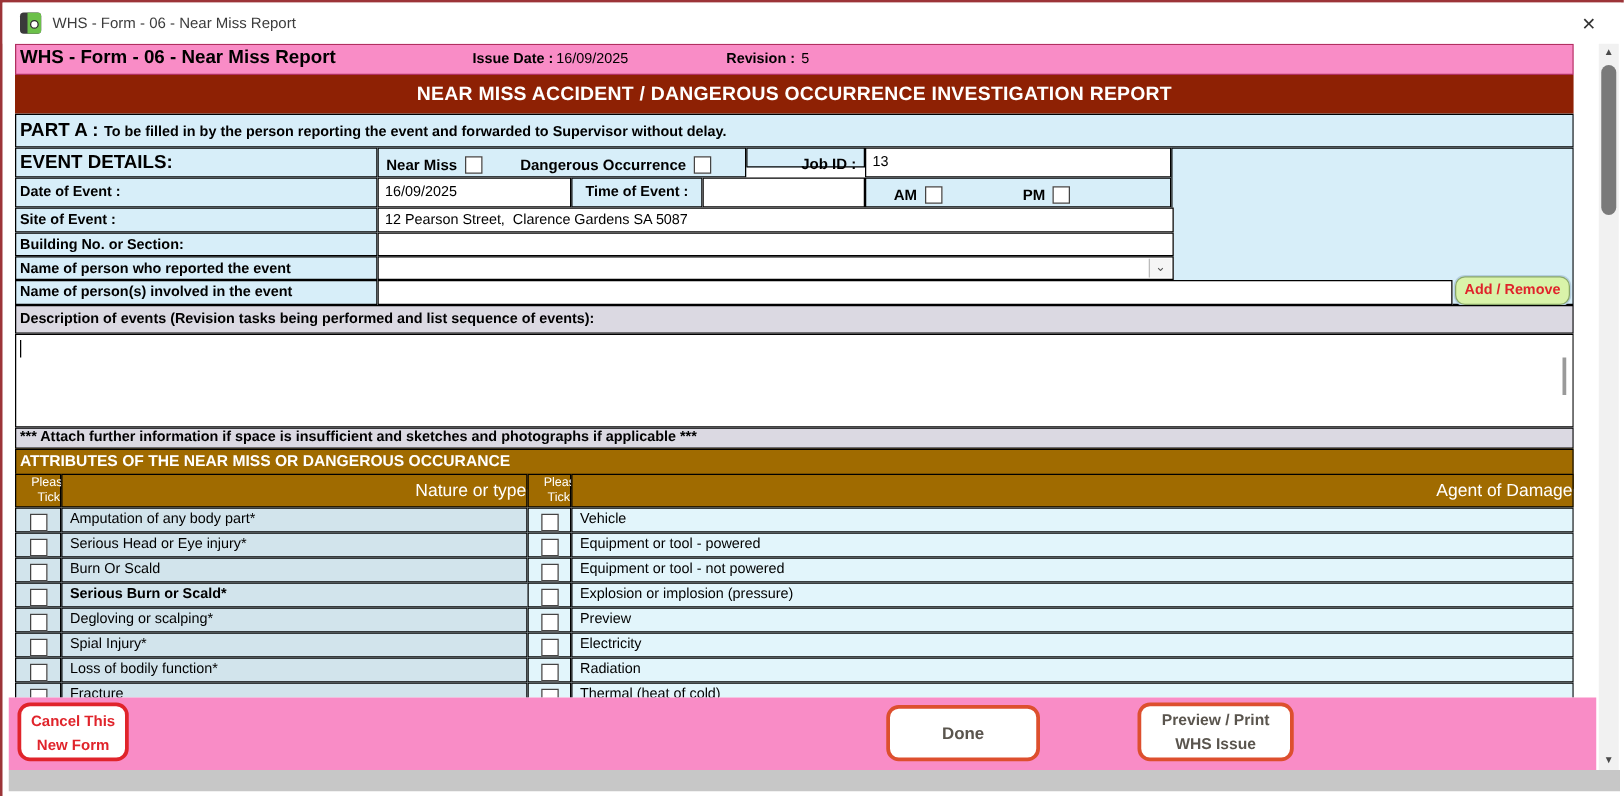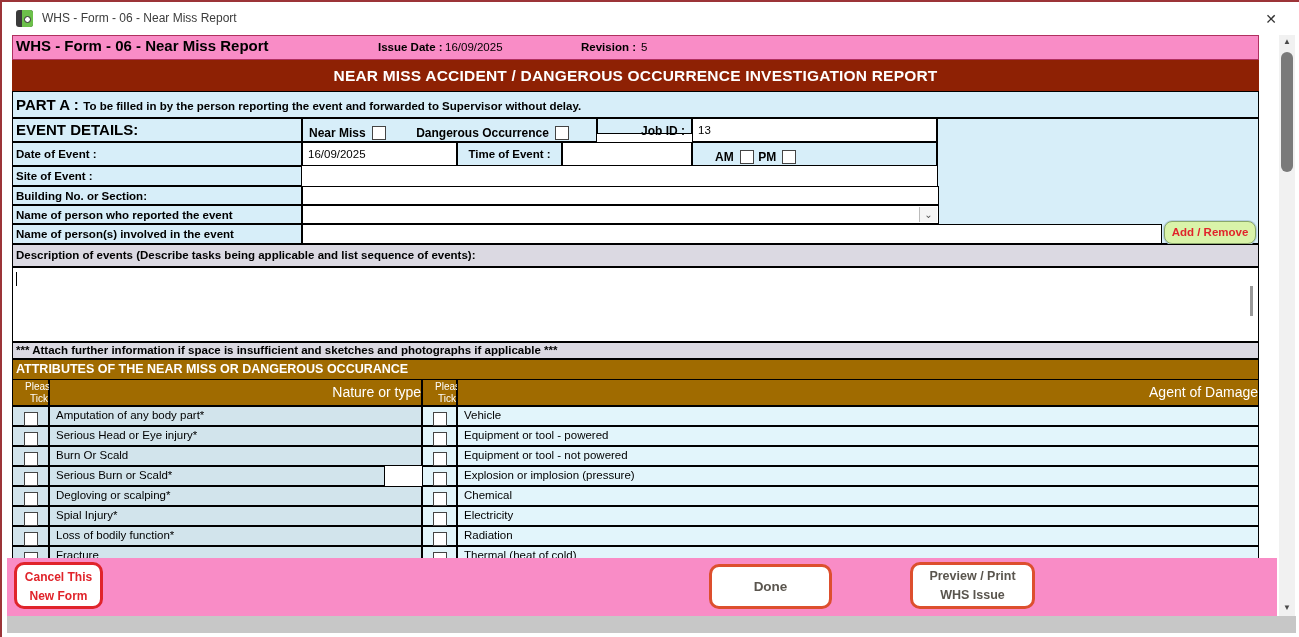--- a/index.html
+++ b/index.html
@@ -109,42 +109,43 @@
 
     <div class="cell lb lblcell" style="left:0;top:107px;width:290px;height:24px;padding-top:5px;">Date of Event :</div>
     <div class="cell white valcell" style="left:290px;top:107px;width:155px;height:24px;padding-top:5px;">16/09/2025</div>
     <div class="cell lb lblcell" style="left:445px;top:107px;width:105px;height:24px;text-align:center;padding:5px 0 0 0;">Time of Event :</div>
     <div class="cell white valcell" style="left:550px;top:107px;width:130px;height:24px;padding-top:5px;"></div>
     <div class="cell lb" style="left:680px;top:107px;width:245px;height:24px;padding:4px 0 0 22px;">
       <span class="ck-row" style="display:inline-flex;">
         <span>AM</span>
         <span class="cb"></span>
       </span>
-      <span class="ck-row" style="display:inline-flex;">
+      <span class="ck-row" style="display:inline-flex;margin-left:60px;">
         <span>PM</span>
         <span class="cb"></span>
       </span>
     </div>
 
     <div class="cell lb lblcell" style="left:0;top:131px;width:290px;height:20px;">Site of Event :</div>
+    <div class="cell white valcell" style="left:290px;top:131px;width:637px;height:20px;">12 Pearson Street,  Clarence Gardens SA 5087</div>
 
     <div class="cell lb lblcell" style="left:0;top:151px;width:290px;height:19px;">Building No. or Section:</div>
     <div class="cell white valcell" style="left:290px;top:151px;width:637px;height:19px;"></div>
 
     <div class="cell lb lblcell" style="left:0;top:170px;width:290px;height:19px;">Name of person who reported the event</div>
     <div class="cell white valcell" style="left:290px;top:170px;width:637px;height:19px;">
       <span></span>
       <span class="combo-btn">⌄</span>
     </div>
 
     <div class="cell lb lblcell" style="left:0;top:189px;width:290px;height:20px;">Name of person(s) involved in the event</div>
     <div class="cell white valcell" style="left:290px;top:189px;width:860px;height:20px;"></div>
     <div class="abs addremove">Add / Remove</div>
 
-    <div class="cell lav desc-hdr">Description of events (Describe tasks being applicable and list sequence of events):</div>
+    <div class="cell lav desc-hdr">Description of events (Revision tasks being performed and list sequence of events):</div>
     <div class="cell white desc-area">
       <span></span>
       <span class="caret"></span>
       <span class="mini-scroll"></span>
     </div>
     <div class="cell lav attach">*** Attach further information if space is insufficient and sketches and photographs if applicable ***</div>
 
     <div class="cell gold attr-hdr">ATTRIBUTES OF THE NEAR MISS OR DANGEROUS OCCURANCE</div>
 
     <div class="cell gold th th-tick" style="left:0;top:344px;width:37px;height:27px;">
@@ -165,27 +166,27 @@
         <div class="cell row-agent rowtxt" style="left:445px;top:371px;width:802px;height:20px;">Vehicle</div>
         <div class="cell row-nature tickcell" style="left:0;top:391px;width:37px;height:20px;"><div class="cb" style=""></div></div>
         <div class="cell row-nature rowtxt" style="left:37px;top:391px;width:373px;height:20px;">Serious Head or Eye injury*</div>
         <div class="cell row-agent tickcell" style="left:410px;top:391px;width:35px;height:20px;"><div class="cb" style=""></div></div>
         <div class="cell row-agent rowtxt" style="left:445px;top:391px;width:802px;height:20px;">Equipment or tool - powered</div>
         <div class="cell row-nature tickcell" style="left:0;top:411px;width:37px;height:20px;"><div class="cb" style=""></div></div>
         <div class="cell row-nature rowtxt" style="left:37px;top:411px;width:373px;height:20px;">Burn Or Scald</div>
         <div class="cell row-agent tickcell" style="left:410px;top:411px;width:35px;height:20px;"><div class="cb" style=""></div></div>
         <div class="cell row-agent rowtxt" style="left:445px;top:411px;width:802px;height:20px;">Equipment or tool - not powered</div>
         <div class="cell row-nature tickcell" style="left:0;top:431px;width:37px;height:20px;"><div class="cb" style=""></div></div>
-        <div class="cell row-nature rowtxt" style="left:37px;top:431px;width:336px;height:20px;">Serious Burn or Scald*</div>
+        <div class="cell row-nature rowtxt" style="left:37px;top:431px;width:409px;height:20px;font-weight:bold;">Serious Burn or Scald*</div>
         <div class="cell row-agent tickcell" style="left:410px;top:431px;width:35px;height:20px;"><div class="cb" style=""></div></div>
         <div class="cell row-agent rowtxt" style="left:445px;top:431px;width:802px;height:20px;">Explosion or implosion (pressure)</div>
         <div class="cell row-nature tickcell" style="left:0;top:451px;width:37px;height:20px;"><div class="cb" style=""></div></div>
         <div class="cell row-nature rowtxt" style="left:37px;top:451px;width:373px;height:20px;">Degloving or scalping*</div>
         <div class="cell row-agent tickcell" style="left:410px;top:451px;width:35px;height:20px;"><div class="cb" style=""></div></div>
-        <div class="cell row-agent rowtxt" style="left:445px;top:451px;width:802px;height:20px;">Chemical</div>
+        <div class="cell row-agent rowtxt" style="left:445px;top:451px;width:802px;height:20px;">Preview</div>
         <div class="cell row-nature tickcell" style="left:0;top:471px;width:37px;height:20px;"><div class="cb" style=""></div></div>
         <div class="cell row-nature rowtxt" style="left:37px;top:471px;width:373px;height:20px;">Spial Injury*</div>
         <div class="cell row-agent tickcell" style="left:410px;top:471px;width:35px;height:20px;"><div class="cb" style=""></div></div>
         <div class="cell row-agent rowtxt" style="left:445px;top:471px;width:802px;height:20px;">Electricity</div>
         <div class="cell row-nature tickcell" style="left:0;top:491px;width:37px;height:20px;"><div class="cb" style=""></div></div>
         <div class="cell row-nature rowtxt" style="left:37px;top:491px;width:373px;height:20px;">Loss of bodily function*</div>
         <div class="cell row-agent tickcell" style="left:410px;top:491px;width:35px;height:20px;"><div class="cb" style=""></div></div>
         <div class="cell row-agent rowtxt" style="left:445px;top:491px;width:802px;height:20px;">Radiation</div>
         <div class="cell row-nature tickcell" style="left:0;top:511px;width:37px;height:20px;"><div class="cb" style=""></div></div>
         <div class="cell row-nature rowtxt" style="left:37px;top:511px;width:373px;height:20px;">Fracture</div>

